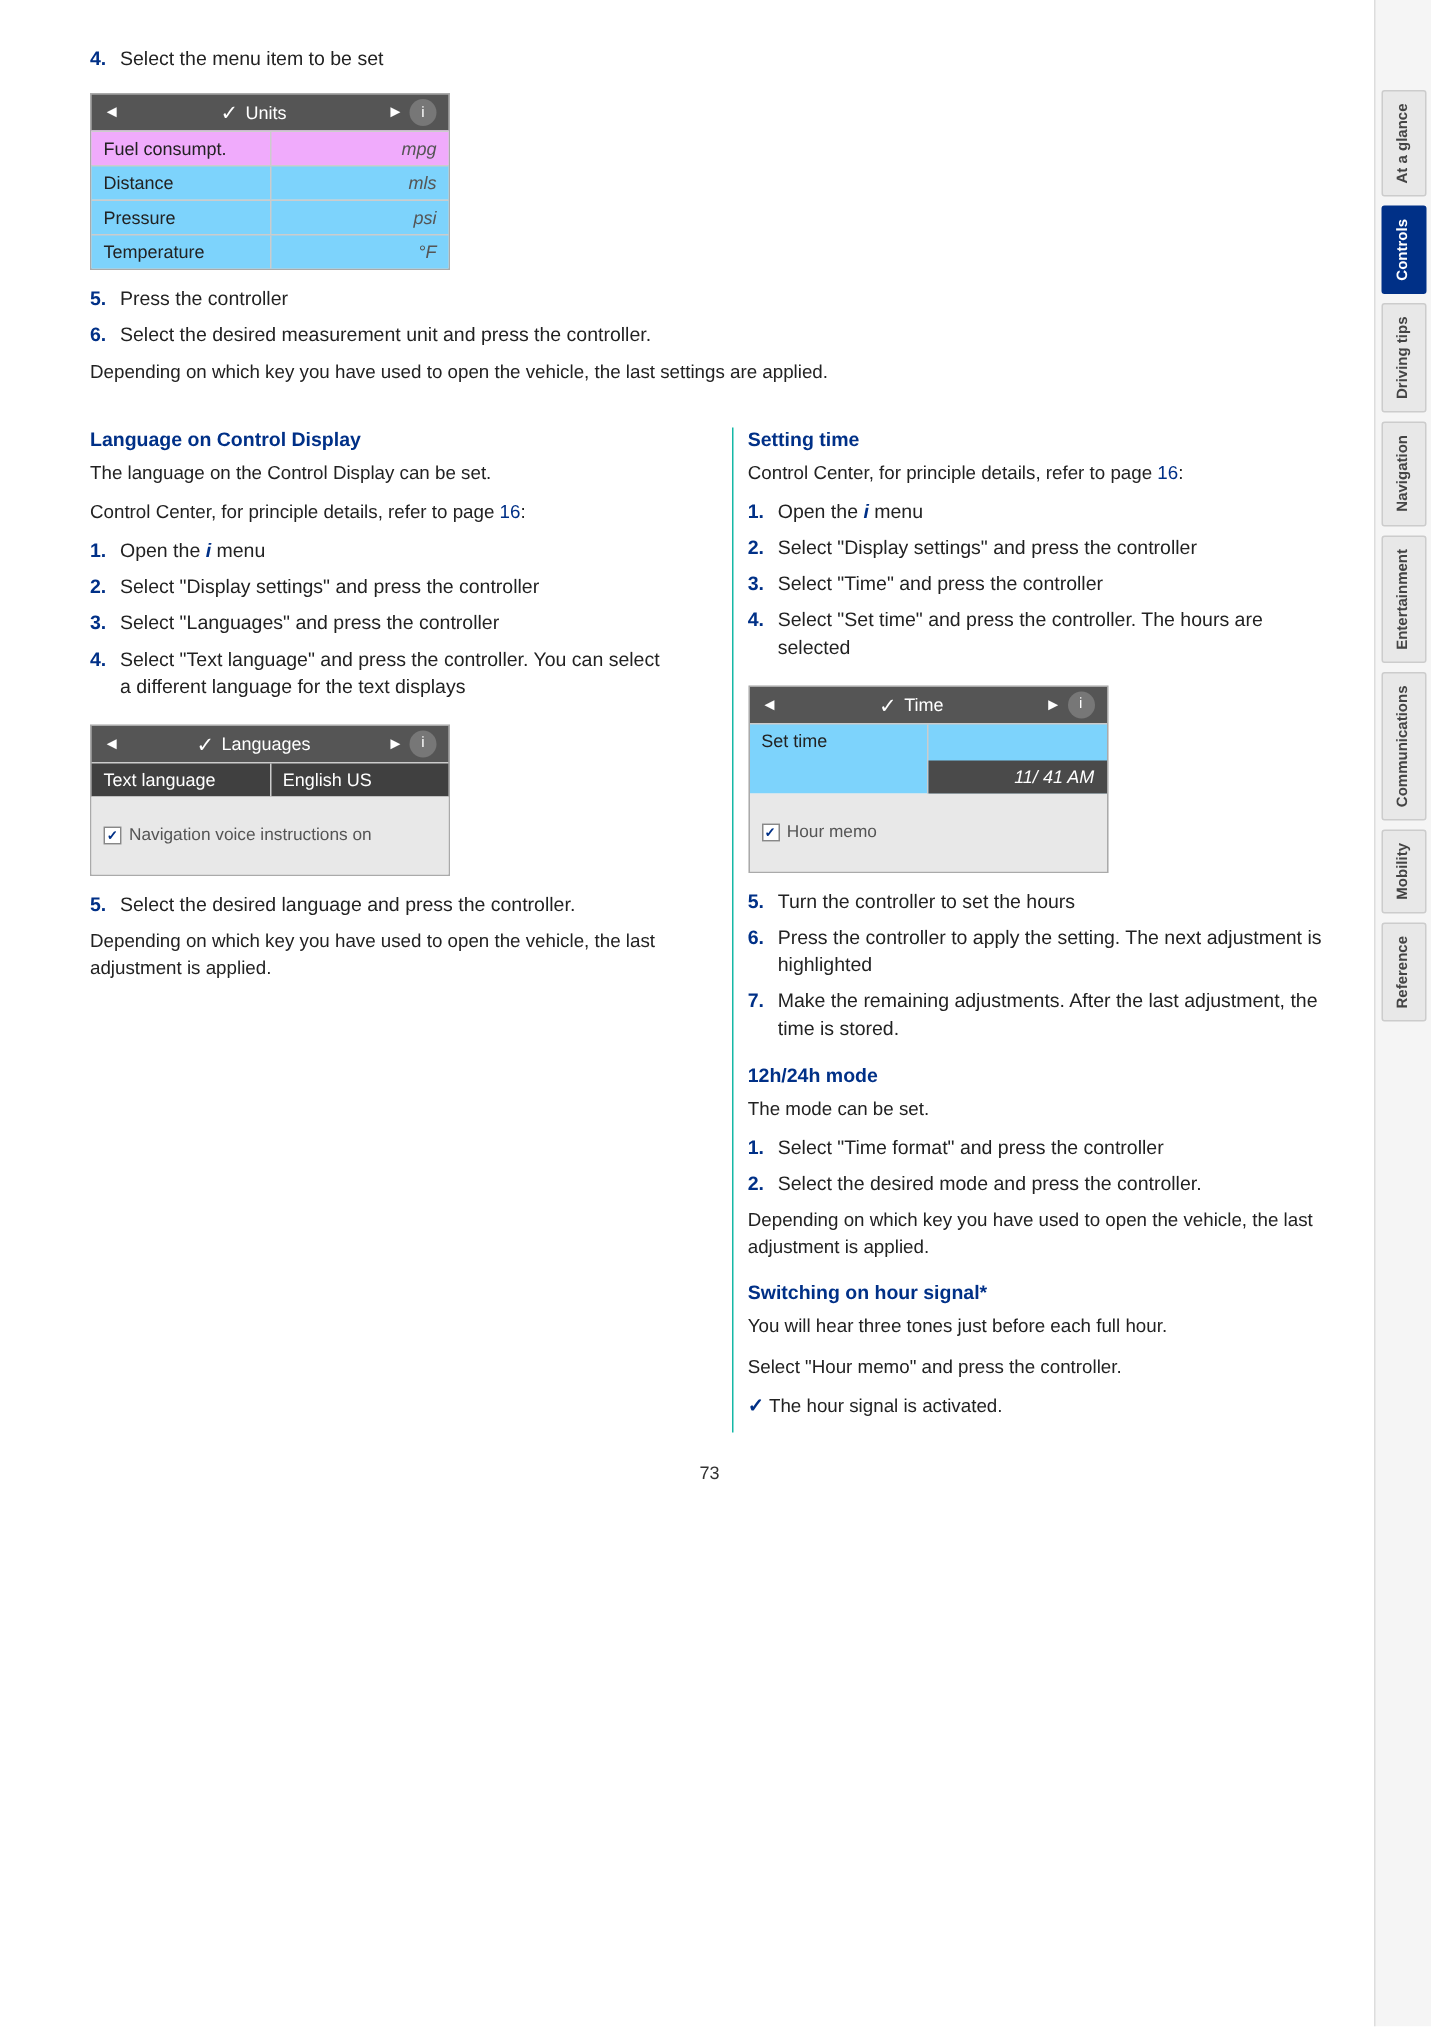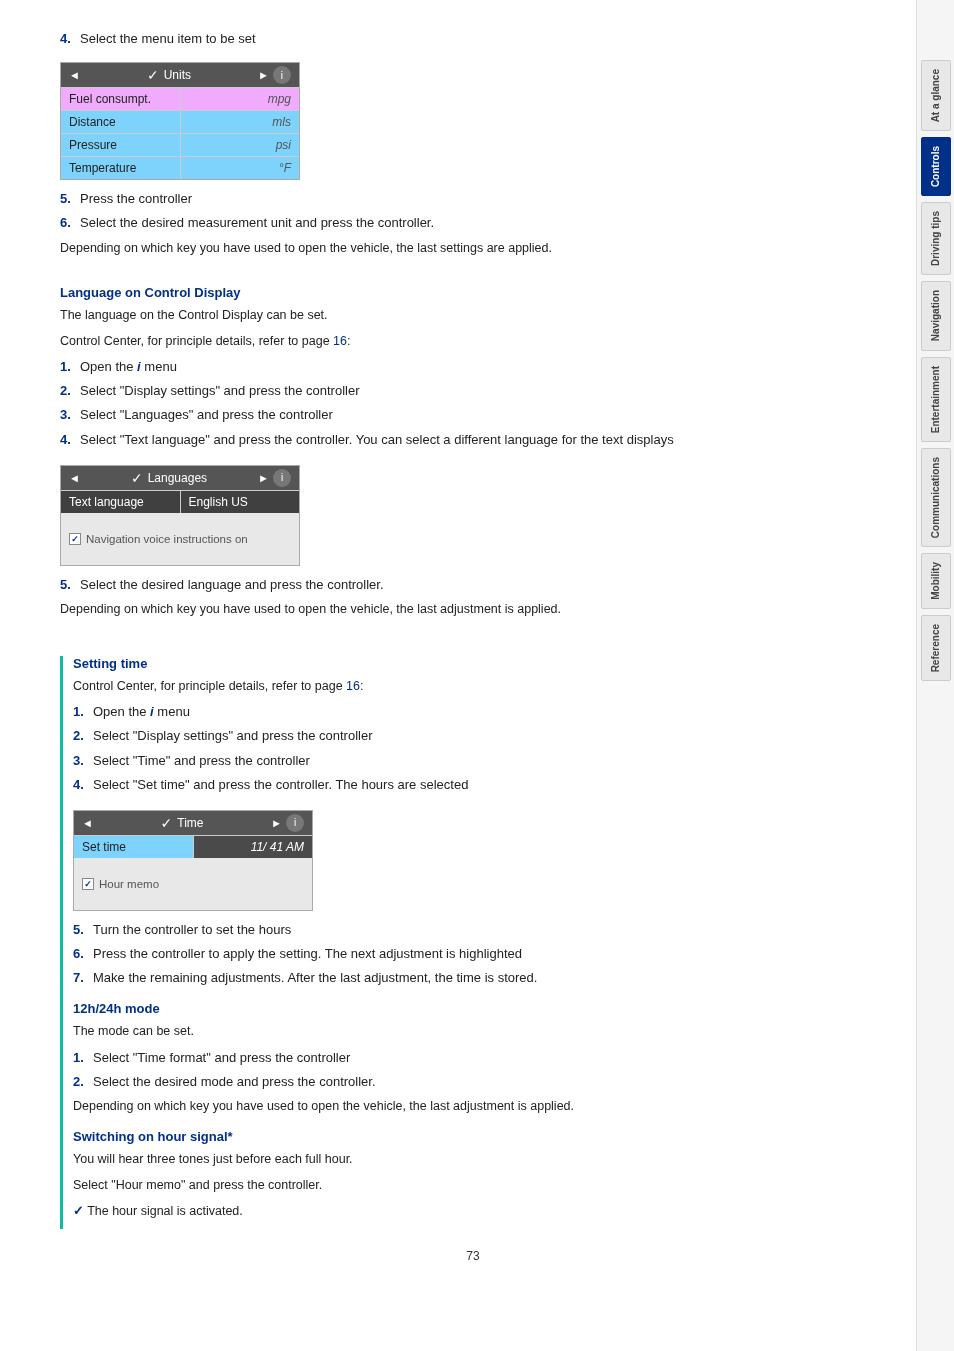--- a/index.html
+++ b/index.html
@@ -67,32 +67,31 @@
       flex: 1;
       padding: 30px 30px 30px 60px;
       display: flex;
       flex-direction: column;
       gap: 0;
     }
 
     .two-col {
       display: flex;
       gap: 30px;
-      flex-direction: column;
     }
 
     .left-col {
       flex: 1;
       padding-right: 10px;
     }
 
     .right-col {
       flex: 1;
       padding-left: 10px;
-      border-left: 3px solid #14b8a6;
+      border-left: 1px solid #14b8a6;
     }
 
     
     .step {
       display: flex;
       gap: 6px;
       margin-bottom: 6px;
       line-height: 1.4;
     }
 
@@ -197,20 +196,21 @@
 
     .ui-panel-cell.value-cell {
       font-style: italic;
       color: #555;
       text-align: right;
     }
 
     .ui-panel-cell.value-cell.dark {
       background: #4a4a4a;
       color: #fff;
+      margin-top: 24px;
     }
 
     
     .checkbox-row {
       display: flex;
       align-items: center;
       gap: 5px;
       padding: 20px 8px;
       background: #e8e8e8;
       font-size: 11.5px;

